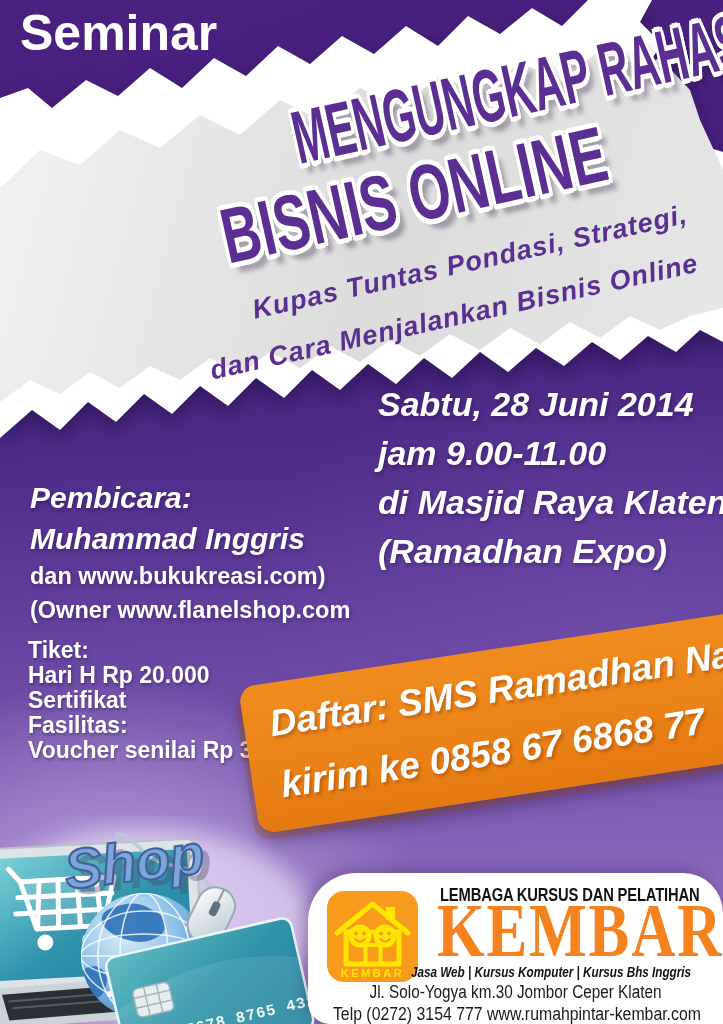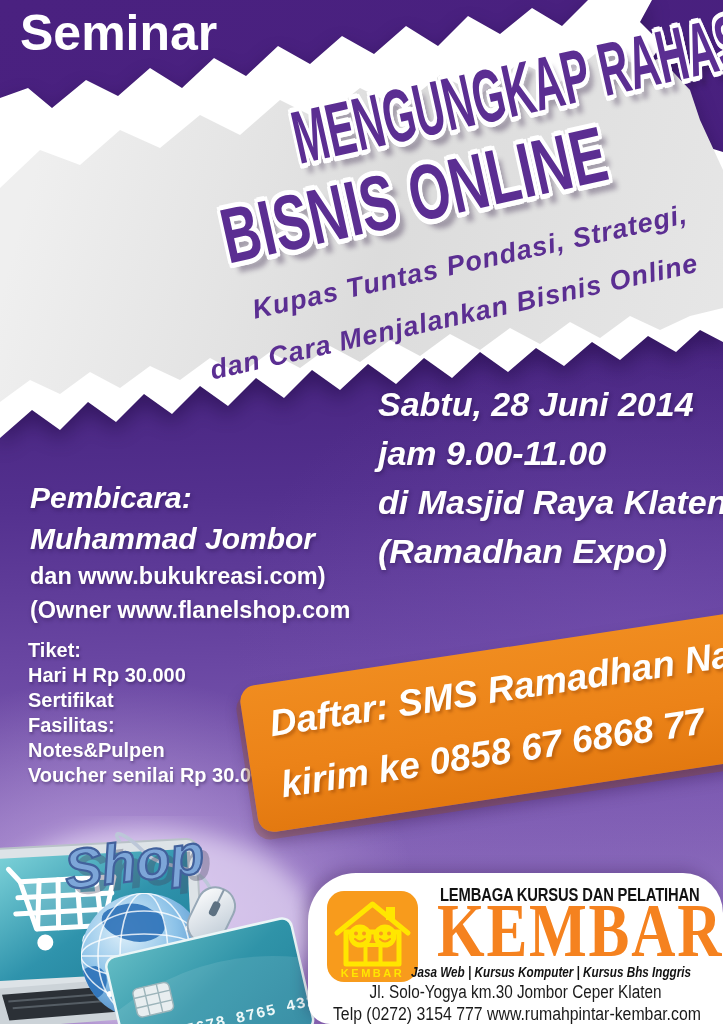--- a/index.html
+++ b/index.html
@@ -57,21 +57,21 @@
   .event{
     position:absolute;left:378px;top:380px;z-index:5;color:#fff;
     font-size:34px;font-weight:bold;font-style:italic;line-height:49px;
     text-shadow:1px 2px 4px rgba(30,10,60,.45);white-space:nowrap;
   }
   .speaker{position:absolute;left:30px;top:477px;z-index:5;color:#fff;white-space:nowrap;
     text-shadow:1px 2px 4px rgba(30,10,60,.4);}
   .speaker .big{font-size:30px;font-weight:bold;font-style:italic;line-height:41px;}
   .speaker .small{font-size:23.5px;font-weight:bold;line-height:34px;}
   .ticket{position:absolute;left:28px;top:638px;z-index:5;color:#fff;
-    font-size:20px;font-weight:bold;line-height:25px;white-space:nowrap;
+    font-size:23px;font-weight:bold;line-height:25px;white-space:nowrap;
     text-shadow:1px 2px 3px rgba(30,10,60,.4);}
   
   .reg-banner{
     position:absolute;left:246px;top:645px;width:560px;height:148px;z-index:6;
     transform:rotate(-8.6deg);border-radius:16px;
     background:linear-gradient(180deg,#f08c1f 0%,#ec8318 55%,#e37910 100%);
     box-shadow:-5px 7px 0 rgba(150,75,5,.28), 0 10px 16px rgba(40,10,60,.35);
     color:#fff;font-weight:bold;font-style:italic;font-size:37px;line-height:62px;
     padding:10px 0 0 26px;box-sizing:border-box;white-space:nowrap;
     text-shadow:2px 3px 3px rgba(120,50,0,.35);
@@ -136,31 +136,30 @@
 
   <div class="event" data-interactable="false">
     <div data-interactable="false">Sabtu, 28 Juni 2014</div>
     <div data-interactable="false">jam 9.00-11.00</div>
     <div data-interactable="false">di Masjid Raya Klaten</div>
     <div data-interactable="false">(Ramadhan Expo)</div>
   </div>
 
   <div class="speaker" data-interactable="false">
     <div class="big" data-interactable="false">Pembicara:</div>
-    <div class="big" data-interactable="false">Muhammad Jombor</div>
+    <div class="big" data-interactable="false">Muhammad Inggris</div>
     <div class="small" data-interactable="false">dan www.bukukreasi.com)</div>
     <div class="small" data-interactable="false">(Owner www.flanelshop.com</div>
   </div>
 
   <div class="ticket" data-interactable="false">
     <div data-interactable="false">Tiket:</div>
-    <div data-interactable="false">Hari H Rp 30.000</div>
+    <div data-interactable="false">Hari H Rp 20.000</div>
     <div data-interactable="false">Sertifikat</div>
     <div data-interactable="false">Fasilitas:</div>
-    <div data-interactable="false">Notes&amp;Pulpen</div>
     <div data-interactable="false">Voucher senilai Rp 30.000</div>
   </div>
 
   <div class="reg-banner" data-interactable="false">
     <div class="l1" data-interactable="false">Daftar: SMS Ramadhan Nama</div>
     <div class="l2" data-interactable="false">kirim ke 0858 67 6868 77</div>
   </div>
 
   <svg class="illus" data-interactable="false" width="336" height="208" viewBox="0 0 336 208">
     <defs>

